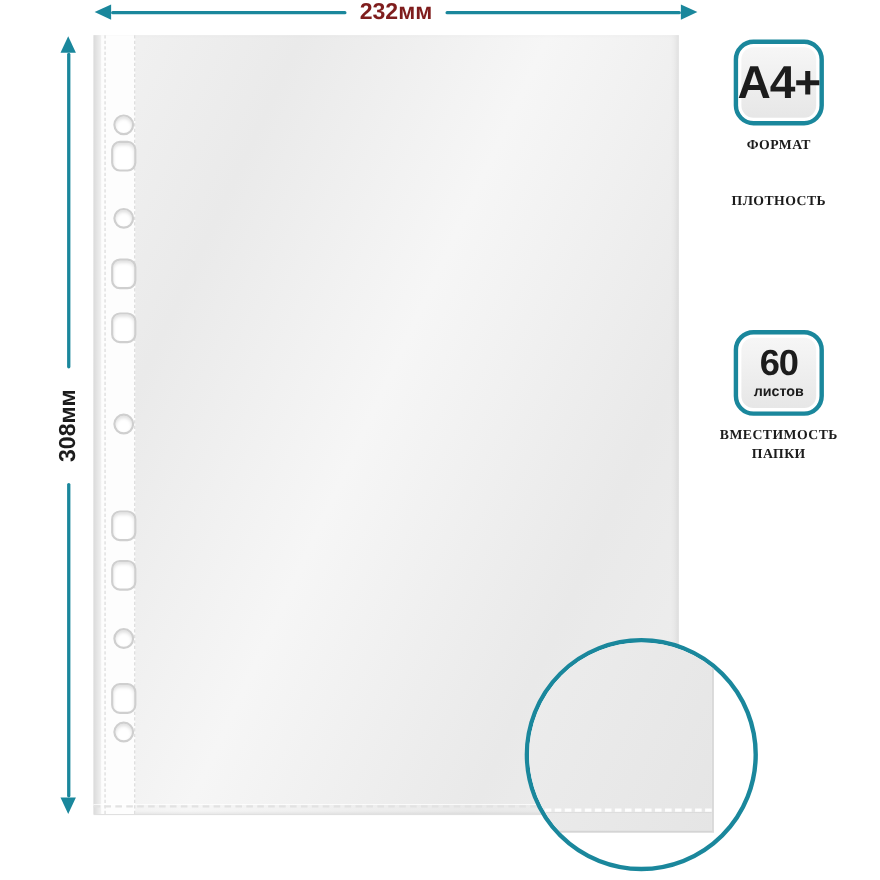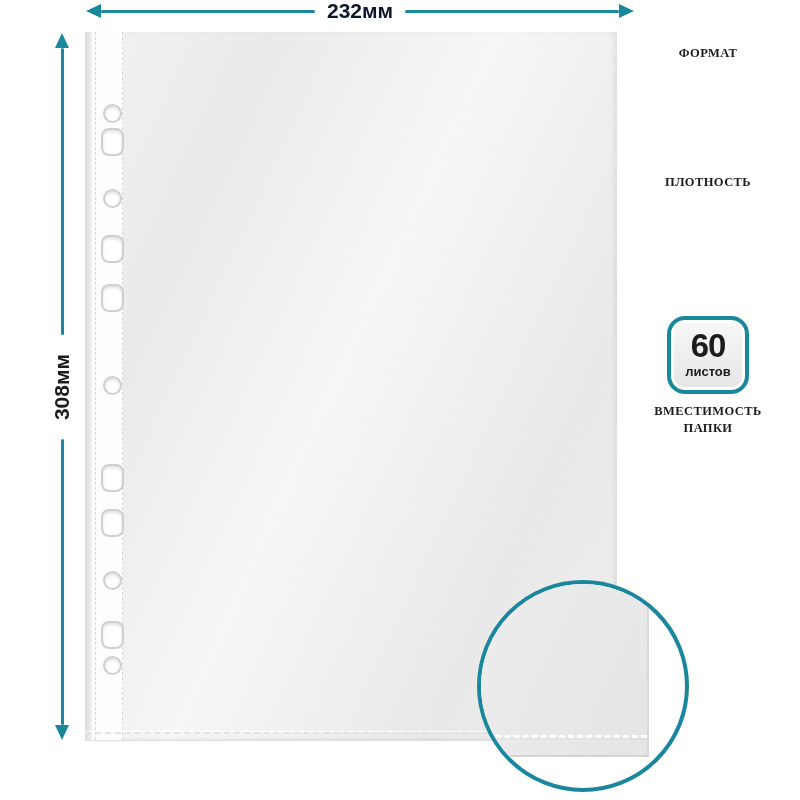--- a/index.html
+++ b/index.html
@@ -15,21 +15,21 @@
     position:absolute;left:86px;top:0px;width:548px;height:22px;
     display:flex;align-items:center;
   }
   .dim-line-h{flex:1;height:3px;background:#1a879c;border-radius:2px;}
   .ah{width:0;height:0;}
   .ah-left{border-top:7px solid transparent;border-bottom:7px solid transparent;border-right:15px solid #1a879c;}
   .ah-right{border-top:7px solid transparent;border-bottom:7px solid transparent;border-left:15px solid #1a879c;}
   .ah-up{border-left:7px solid transparent;border-right:7px solid transparent;border-bottom:15px solid #1a879c;}
   .ah-down{border-left:7px solid transparent;border-right:7px solid transparent;border-top:15px solid #1a879c;}
   .dim-label{
-    font-size:21px;font-weight:bold;color:#0f172a;padding:0 12px;white-space:nowrap;
+    font-size:21px;font-weight:bold;color:#7f1d1d;padding:0 12px;white-space:nowrap;
     letter-spacing:0px;
     text-align:right;
   }
   .dim-left{
     position:absolute;left:52px;top:33px;width:20px;height:707px;
     display:flex;flex-direction:column;align-items:center;
   }
   .dim-line-v{width:3px;flex:1;background:#1a879c;border-radius:2px;}
   .dim-left-labelbox{position:relative;width:20px;height:104px;}
   .dim-left-labelbox span{
@@ -81,21 +81,21 @@
     position:absolute;left:0;width:100%;top:155px;height:0;
     border-top:3px dashed rgba(255,255,255,0.95);
     box-shadow:0 1px 1px rgba(0,0,0,0.05);
   }
 
   
   .badge-group{
     position:absolute;left:640px;width:136px;
     display:flex;flex-direction:column;align-items:center;
   }
-  .bg1{top:36px;} .bg2{top:165px;} .bg3{top:316px;}
+  .bg1{top:36px;} .bg2{top:165px;} .bg3{top:300px;}
   .badge{
     width:74px;height:70px;border:4px solid #1a879c;border-radius:18px;
     background:linear-gradient(180deg,#f7f7f7,#e6e6e6);
     box-shadow:inset 0 0 0 3px #ffffff;
     display:flex;flex-direction:column;align-items:center;justify-content:center;
   }
   .badge-value-main{
     font-size:33px;font-weight:bold;color:#1c1c1c;line-height:33px;letter-spacing:-1px;
   }
   .badge-large .badge-value-main{font-size:42px;line-height:42px;}
@@ -151,20 +151,24 @@
     <div class="pocket-seam"></div>
   </div>
 
   <div class="magnifier">
     <div class="mag-sheet">
       <div class="mag-seam"></div>
     </div>
   </div>
 
   <div class="badge-group bg1">
+    <div class="badge badge-large">
+      <div class="badge-value-main">A4+</div>
+      <div class="badge-value-sub"></div>
+    </div>
     <div class="badge-caption">
       <div>ФОРМАТ</div>
       <div></div>
     </div>
   </div>
 
   <div class="badge-group bg2">
     <div class="badge-caption">
       <div>ПЛОТНОСТЬ</div>
       <div></div>

